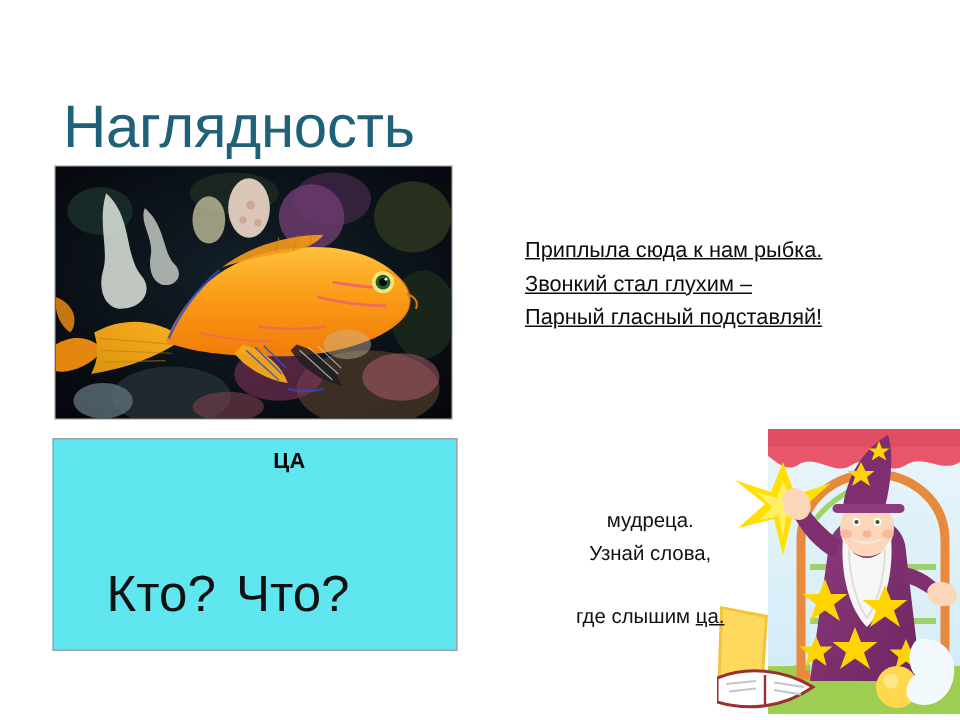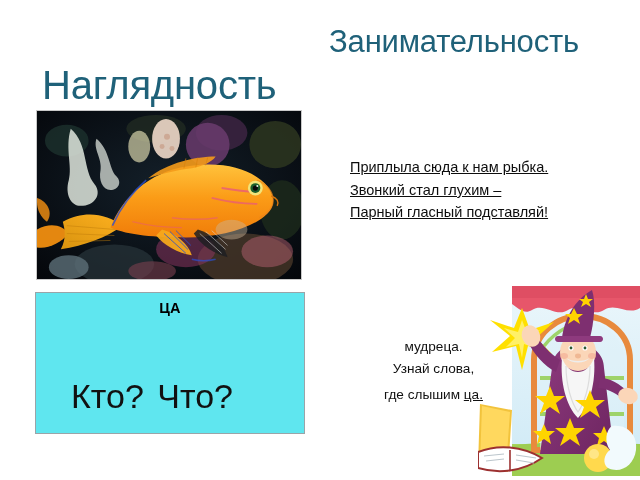--- a/index.html
+++ b/index.html
@@ -88,20 +88,21 @@
   .cyan-label {
     position: absolute;
     left: 35px;
     top: 300px;
     width: 270px;
     text-align: center;
     font-size: 14.5px;
     font-weight: bold;
     color: #000000;
     letter-spacing: 0.3px;
+    padding-left: 23px;
   }
   .big-question {
     position: absolute;
     left: 37px;
     top: 373px;
     width: 230px;
     font-size: 34px;
     line-height: 47px;
     color: #111111;
     text-align: center;
@@ -124,35 +125,34 @@
     left: 352px;
     top: 314px;
     width: 163px;
     text-align: center;
     font-size: 13.6px;
     line-height: 22px;
     color: #111111;
   }
   .wizard-text .last-line {
     display: block;
-    margin-top: 4px;
+    margin-top: 20px;
   }
   .wizard-text .link {
     color: #111111;
     text-decoration: underline;
   }
 </style>
 </head>
 <body>
 
 <div class="slide">
 
   <div class="heading-left">Наглядность</div>
 
-  <div class="heading-right">Занимательность</div>
 
   <div class="fish-photo">
     <svg viewBox="0 0 266 170" preserveAspectRatio="none">
       <defs>
         <radialGradient id="reefGlow" cx="0.5" cy="0.45" r="0.75">
           <stop offset="0%" stop-color="#14202a"></stop>
           <stop offset="100%" stop-color="#04060a"></stop>
         </radialGradient>
         <linearGradient id="bodyGrad" x1="0" y1="0" x2="0" y2="1">
           <stop offset="0%" stop-color="#ffc23b"></stop>

